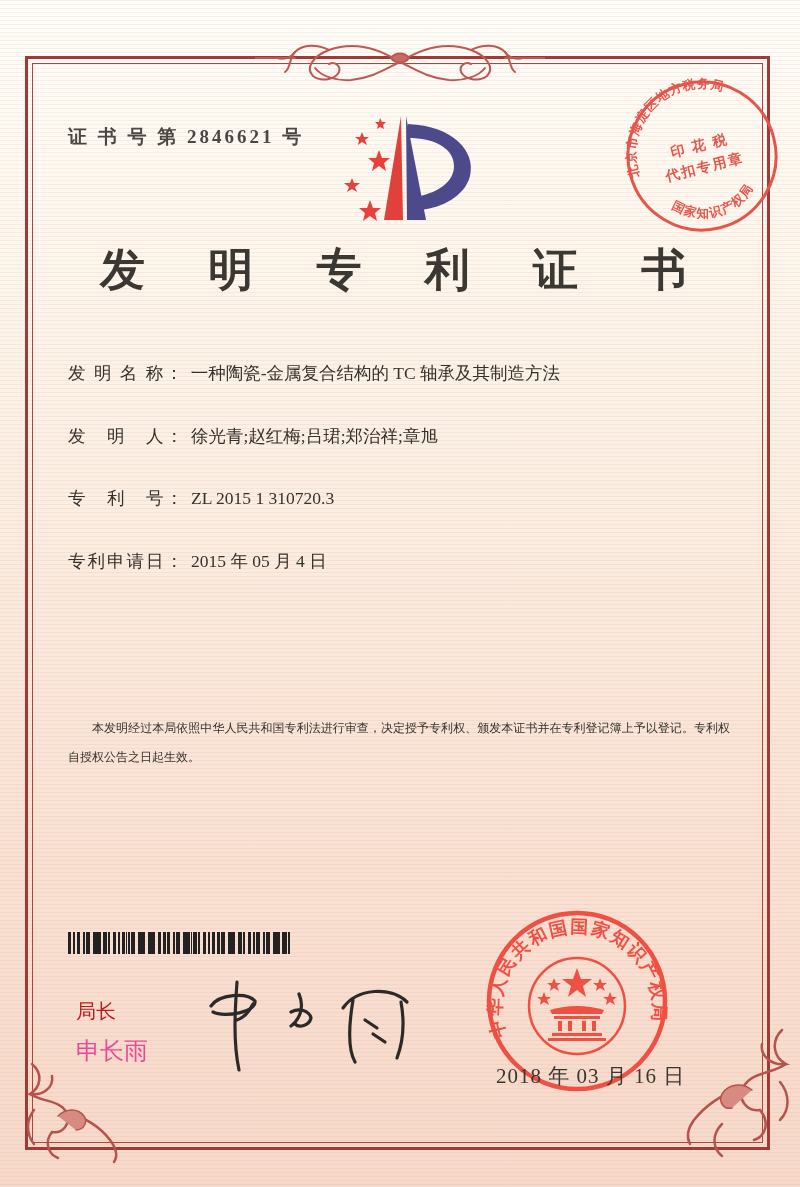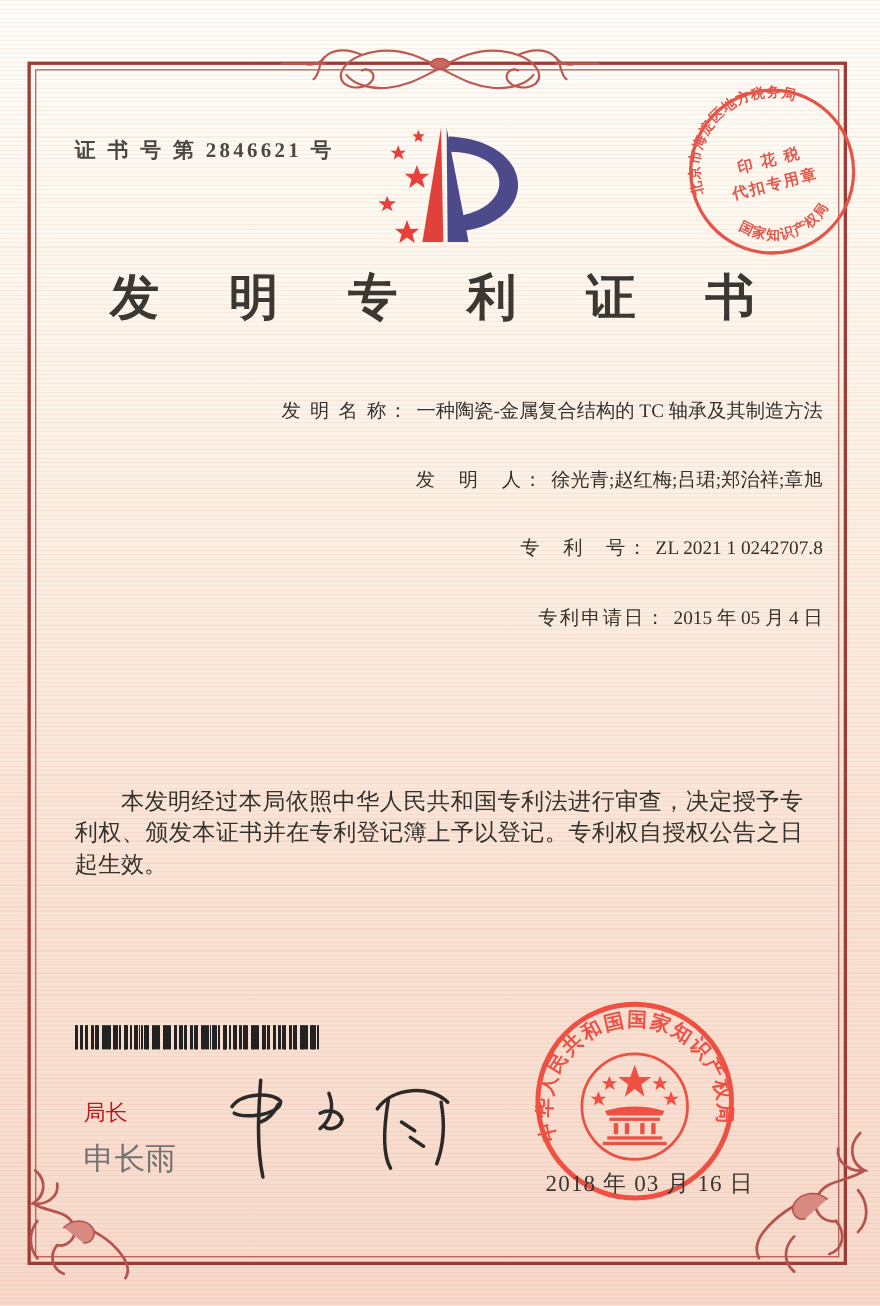--- a/index.html
+++ b/index.html
@@ -13,35 +13,35 @@
     position:absolute;inset:0;pointer-events:none;
     background:repeating-linear-gradient(180deg,rgba(210,118,98,.10) 0 1px,rgba(255,255,255,0) 1px 4px);
   }
   .frame-outer{position:absolute;left:25px;top:56px;right:30px;bottom:37px;border:3px solid #9e3b37;}
   .frame-inner{position:absolute;left:32px;top:63px;right:37px;bottom:44px;border:1px solid #a84740;}
   .cert-no{position:absolute;left:68px;top:124px;font-size:19px;letter-spacing:3px;color:#4b4742;font-weight:bold;}
   .title{
     position:absolute;left:0;right:16px;top:240px;text-align:center;
     font-size:45px;font-weight:700;color:#3b3834;letter-spacing:26px;padding-left:28px;
   }
-  .fields{position:absolute;left:68px;top:360px;width:680px;text-align:right;}
+  .fields{position:absolute;left:68px;top:360px;width:680px;}
   .field-row{font-size:17.5px;color:#35312c;line-height:26px;margin-bottom:36.5px;white-space:nowrap;}
   .field-row .lbl{letter-spacing:2px;}
   .field-row .val{margin-left:6px;}
-  .paras{position:absolute;left:68px;top:714px;width:662px;font-size:21px;color:#35312c;line-height:29px;text-align:justify;}
+  .paras{position:absolute;left:68px;top:714px;width:662px;font-size:12px;color:#35312c;line-height:29px;text-align:justify;}
   .paras p{margin:0;text-indent:2em;}
   .barcode{
     position:absolute;left:68px;top:932px;width:224px;height:22px;
     background:
       repeating-linear-gradient(90deg,#222 0 2px,transparent 2px 5px),
       repeating-linear-gradient(90deg,#222 0 3px,transparent 3px 9px),
       repeating-linear-gradient(90deg,transparent 0 6px,#222 6px 7px,transparent 7px 13px);
   }
   .signer-title{position:absolute;left:76px;top:998px;font-size:20px;color:#b91c1c;font-family:"Liberation Sans","DejaVu Sans",sans-serif;}
-  .signer-name{position:absolute;left:76px;top:1035px;font-size:28px;color:#737373;font-family:"Liberation Sans","DejaVu Sans",sans-serif;}
+  .signer-name{position:absolute;left:76px;top:1035px;font-size:24px;color:#ec4899;font-family:"Liberation Sans","DejaVu Sans",sans-serif;}
   .sig-svg{position:absolute;left:195px;top:968px;}
   .seal-svg{position:absolute;left:482px;top:906px;}
   .tax-svg{position:absolute;left:620px;top:74px;}
   .logo-svg{position:absolute;left:322px;top:90px;}
   .flourish-top{position:absolute;left:255px;top:28px;}
   .flourish-bl{position:absolute;left:14px;top:1058px;}
   .flourish-br{position:absolute;left:682px;top:1024px;}
   .issue-date{position:absolute;left:496px;top:1062px;font-size:21px;color:#3a3631;letter-spacing:1px;}
   .seal-text{font-size:18px;font-weight:700;letter-spacing:2px;}
   .tax-text{font-size:12.5px;font-weight:700;letter-spacing:1px;}
@@ -124,21 +124,21 @@
   <div class="title">发 明 专 利 证 书</div>
 
   <div class="fields">
     <div class="field-row">
       <span class="lbl">发 明 名 称：</span><span class="val">一种陶瓷-金属复合结构的 TC 轴承及其制造方法</span>
     </div>
     <div class="field-row">
       <span class="lbl">发　明　人：</span><span class="val">徐光青;赵红梅;吕珺;郑治祥;章旭</span>
     </div>
     <div class="field-row">
-      <span class="lbl">专　利　号：</span><span class="val">ZL 2021 1 0242707.8</span>
+      <span class="lbl">专　利　号：</span><span class="val">ZL 2015 1 310720.3</span>
     </div>
     <div class="field-row">
       <span class="lbl">专利申请日：</span><span class="val">2015 年 05 月 4 日</span>
     </div>
   </div>
 
   <div class="paras">
     <p>本发明经过本局依照中华人民共和国专利法进行审查，决定授予专利权、颁发本证书并在专利登记簿上予以登记。专利权自授权公告之日起生效。</p>
   </div>
 

